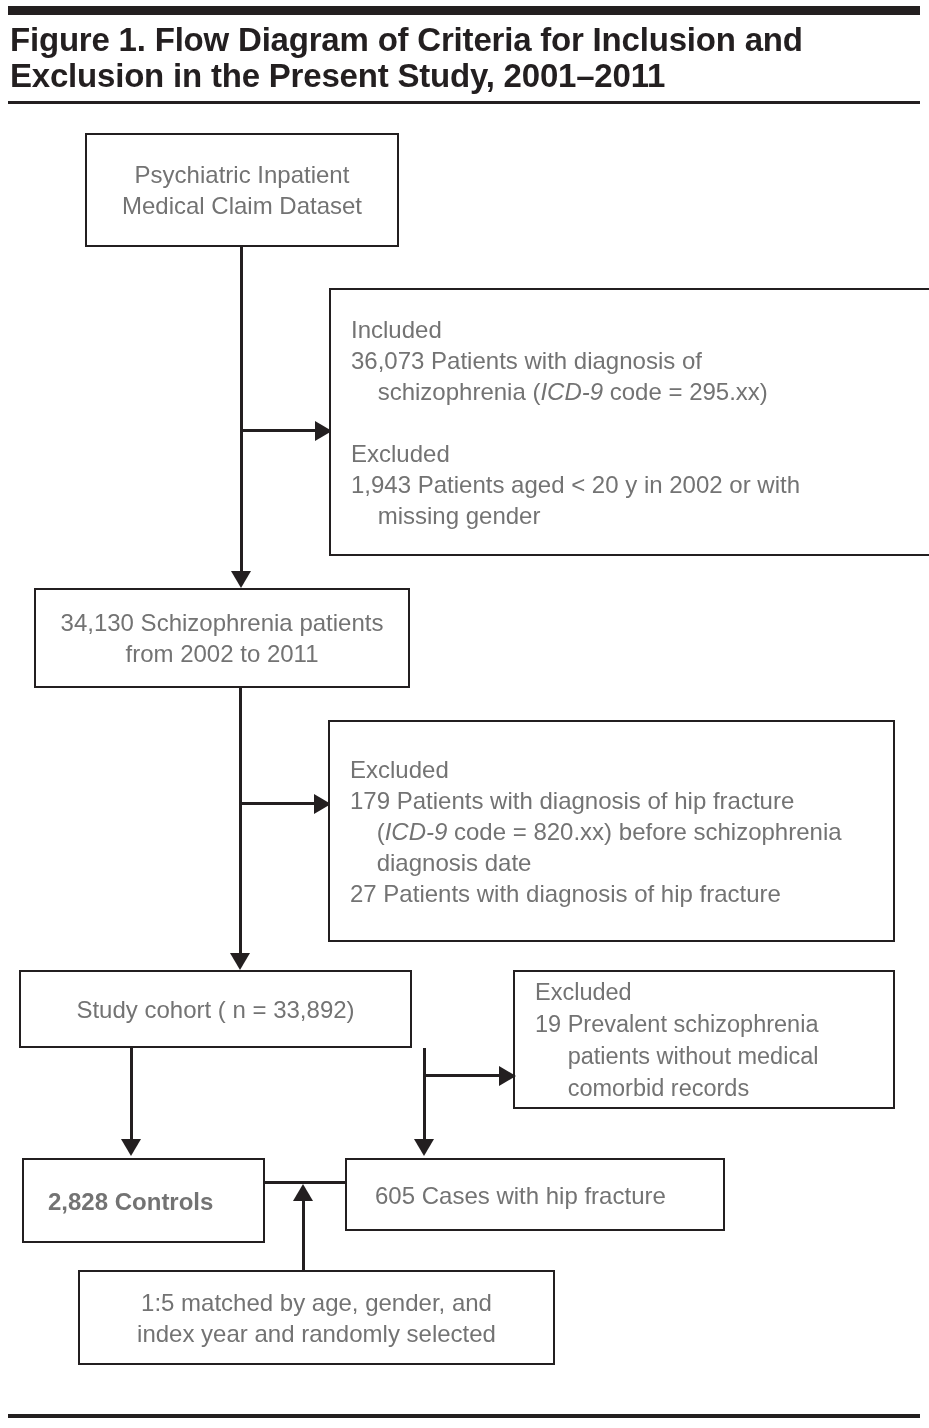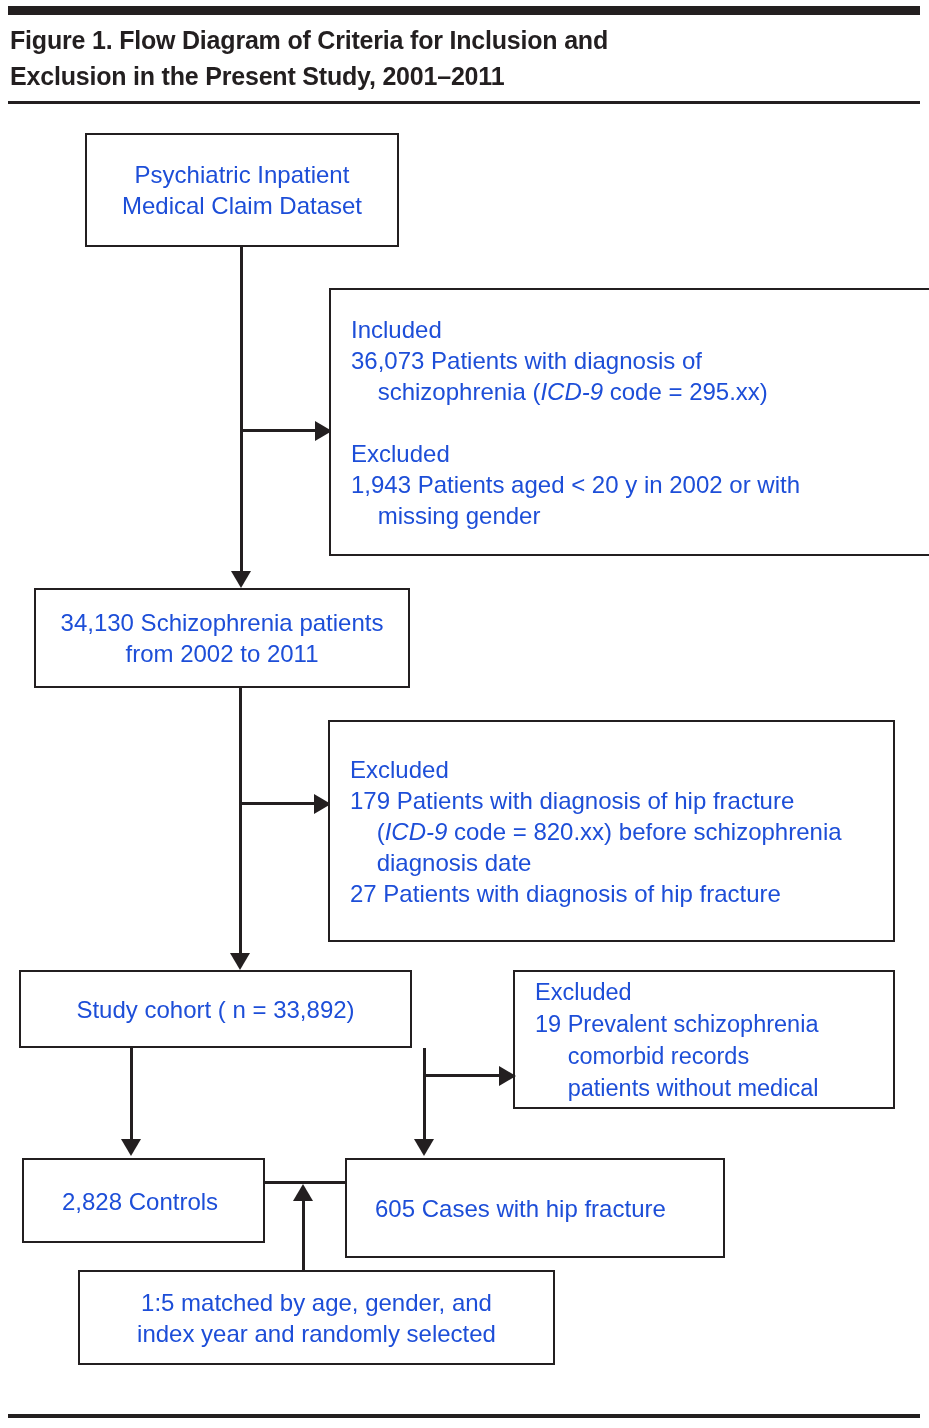--- a/index.html
+++ b/index.html
@@ -46,58 +46,58 @@
     height: 4px;
     background: #231f20;
   }
 
   
   .fig-title {
     position: absolute;
     left: 10px;
     top: 22px;
     width: 900px;
-    font-size: 25px;
+    font-size: 33px;
     font-weight: bold;
     line-height: 36px;
     letter-spacing: -0.2px;
     color: #231f20;
   }
   .fig-title .tline { display: block; white-space: nowrap; }
 
   
   .box {
     position: absolute;
     box-sizing: border-box;
     border: 2.5px solid #231f20;
     background: #ffffff;
     font-size: 24px;
     line-height: 31px;
-    color: #1d4ed8;
+    color: #737373;
   }
   .box .inner {
     position: absolute;
     left: 0; right: 0; top: 50%;
     transform: translateY(-50%);
   }
   .box.center .inner { text-align: center; }
   .box.left .inner { text-align: left; }
   .box .line { display: block; white-space: pre; }
   .box .ital { font-style: italic; }
   .box .blank { display: block; height: 31px; }
 
   
   #box-dataset   { left: 85px;  top: 133px;  width: 314px; height: 114px; }
   #box-incl-excl { left: 329px; top: 288px;  width: 662px; height: 268px; }
   #box-cohort2   { left: 34px;  top: 588px;  width: 376px; height: 100px; }
   #box-excl-hip  { left: 328px; top: 720px;  width: 567px; height: 222px; }
   #box-study     { left: 19px;  top: 970px;  width: 393px; height: 78px;  }
   #box-excl-prev { left: 513px; top: 970px;  width: 382px; height: 139px; }
   #box-controls  { left: 22px;  top: 1158px; width: 243px; height: 85px;  }
-  #box-cases     { left: 345px; top: 1158px; width: 380px; height: 100px;  }
+  #box-cases     { left: 345px; top: 1158px; width: 380px; height: 73px;  }
   #box-matched   { left: 78px;  top: 1270px; width: 477px; height: 95px;  }
 
   #box-incl-excl .inner,
   #box-excl-hip .inner,
   #box-excl-prev .inner { padding-left: 20px; }
 
   #box-excl-prev { font-size: 23.5px; line-height: 32px; }
 
   
   .vline, .hline {
@@ -192,36 +192,36 @@
   <div class="box center" id="box-study">
     <div class="inner">
       <span class="line">Study cohort ( n = 33,892)</span>
     </div>
   </div>
 
   <div class="box left" id="box-excl-prev">
     <div class="inner">
       <span class="line">Excluded</span>
       <span class="line">19 Prevalent schizophrenia</span>
+      <span class="line">     patients without medical</span>
       <span class="line">     comorbid records</span>
-      <span class="line">     patients without medical</span>
     </div>
   </div>
 
   <div class="vline" style="left:130px; top:1048px; height:95px;"></div>
   <div class="arrow-down" style="left:121px; top:1139px;"></div>
 
   <div class="vline" style="left:423px; top:1048px; height:95px;"></div>
   <div class="arrow-down" style="left:414px; top:1139px;"></div>
 
   <div class="hline" style="left:423px; top:1074px; width:84px;"></div>
   <div class="arrow-right" style="left:499px; top:1066px;"></div>
 
   <div class="box left" id="box-controls">
-    <div class="inner" style="padding-left:38px;">
+    <div class="inner" style="padding-left:24px;font-weight:bold;">
       <span class="line">2,828 Controls</span>
     </div>
   </div>
 
   <div class="box left" id="box-cases">
     <div class="inner" style="padding-left:28px;">
       <span class="line">605 Cases with hip fracture</span>
     </div>
   </div>
 

